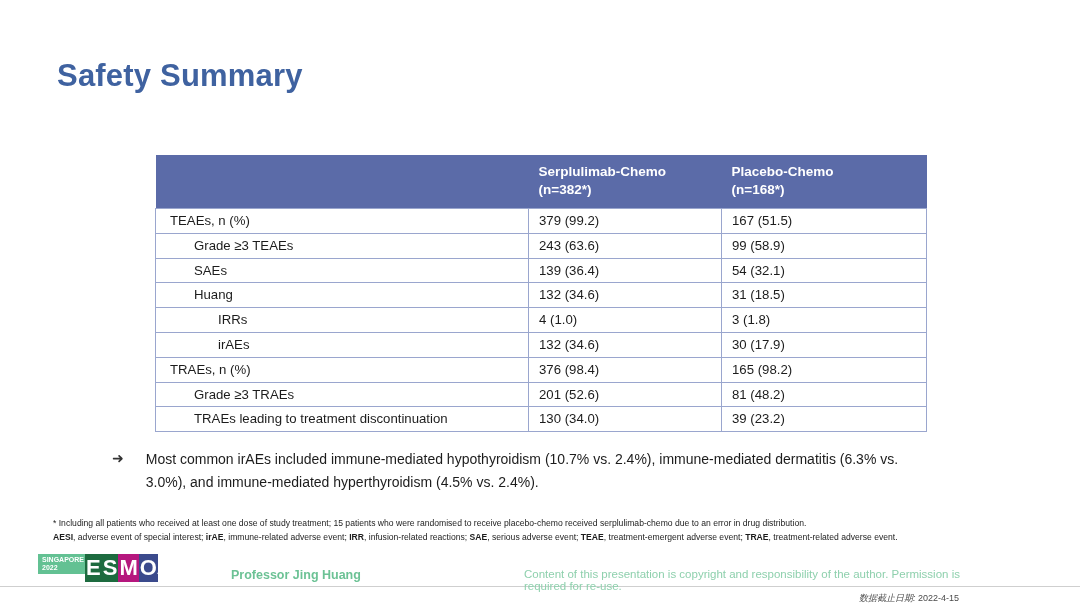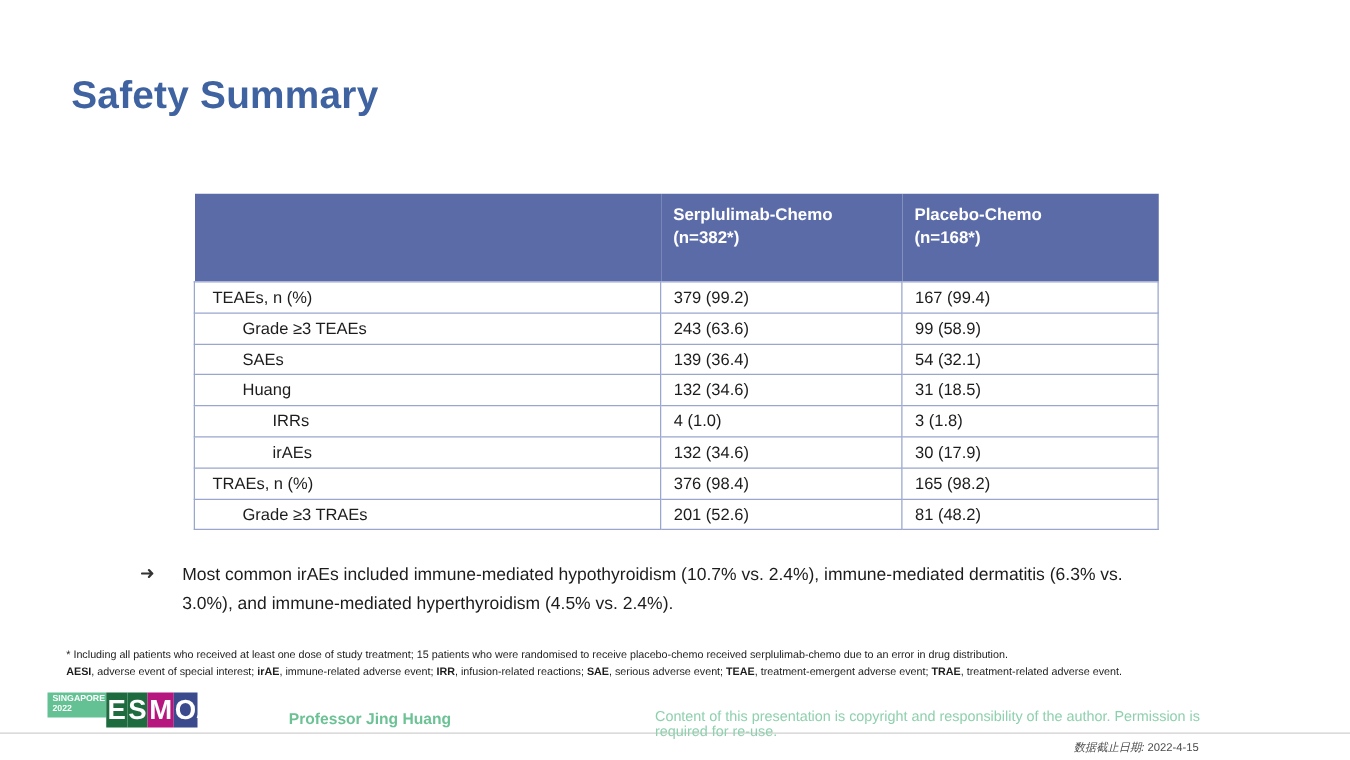--- a/index.html
+++ b/index.html
@@ -33,21 +33,21 @@
   table.safety col.c0{width:373px;}
   table.safety col.c1{width:193px;}
   table.safety col.c2{width:205px;}
 
   table.safety thead th{
     background:#5b6ba8;
     color:#ffffff;
     font-size:13.5px;
     font-weight:bold;
     text-align:left;
-    padding:8px 0 26px 10px;
+    padding:8px 0 9px 10px;
     vertical-align:top;
     line-height:1.33;
     border:none;
   }
   table.safety thead th .sub{display:block;font-weight:bold;}
 
   table.safety tbody td{
     font-size:13.2px;
     color:#1c1c1c;
     background:#ffffff;
@@ -159,21 +159,21 @@
           <th>
             <span class="ln1">Placebo-Chemo</span>
             <span class="sub">(n=168*)</span>
           </th>
         </tr>
       </thead>
       <tbody id="safety-body">
           <tr>
             <td class="lvl0">TEAEs, n (%)</td>
             <td>379 (99.2)</td>
-            <td>167 (99.4)</td>
+            <td>167 (51.5)</td>
           </tr>
           <tr>
             <td class="lvl1">Grade ≥3 TEAEs</td>
             <td>243 (63.6)</td>
             <td>99 (58.9)</td>
           </tr>
           <tr>
             <td class="lvl1">SAEs</td>
             <td>139 (36.4)</td>
             <td>54 (32.1)</td>
@@ -195,20 +195,25 @@
           </tr>
           <tr>
             <td class="lvl0">TRAEs, n (%)</td>
             <td>376 (98.4)</td>
             <td>165 (98.2)</td>
           </tr>
           <tr>
             <td class="lvl1">Grade ≥3 TRAEs</td>
             <td>201 (52.6)</td>
             <td>81 (48.2)</td>
+          </tr>
+          <tr>
+            <td class="lvl1">TRAEs leading to treatment discontinuation</td>
+            <td>130 (34.0)</td>
+            <td>39 (23.2)</td>
           </tr>
         </tbody>
     </table>
   </div>
 
   <div class="bullet">
     <span class="arrow">➜</span>
     <span class="btext">Most common irAEs included immune-mediated hypothyroidism (10.7% vs. 2.4%), immune-mediated dermatitis (6.3% vs. 3.0%), and immune-mediated hyperthyroidism (4.5% vs. 2.4%).</span>
   </div>
 

